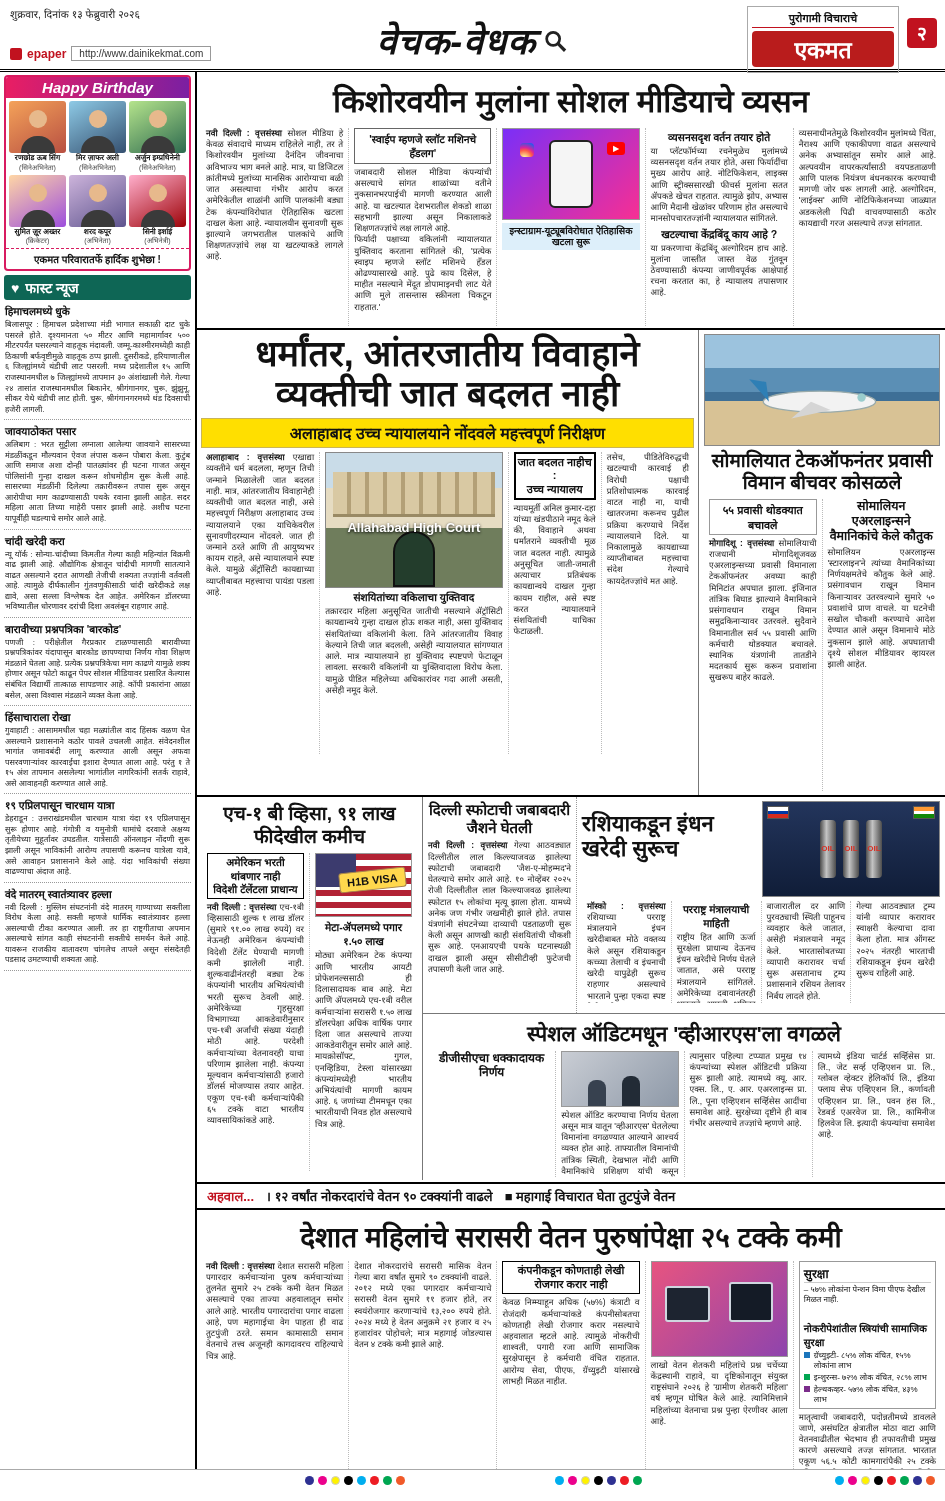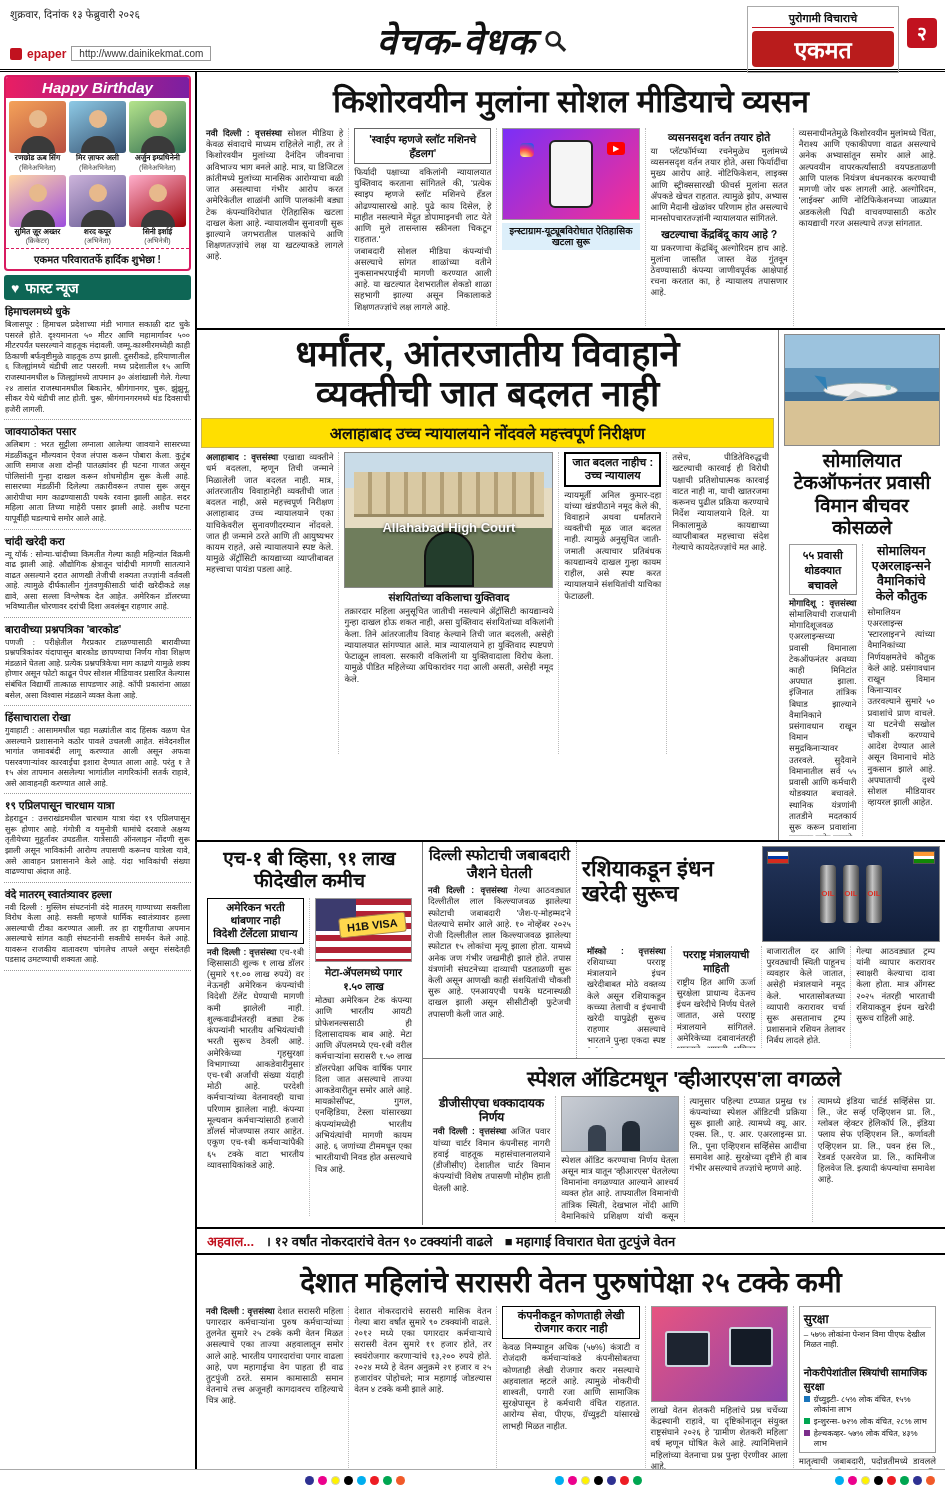--- a/index.html
+++ b/index.html
@@ -78,21 +78,21 @@
   .phone-body { position:absolute; left:34%; top:12%; width:32%; height:76%; background:#f5f5f5;
                 border-radius:6px; border:2px solid #222; }
   .ig-dot { position:absolute; left:12%; top:16%; width:14px; height:14px; border-radius:4px;
             background:radial-gradient(circle at 30% 110%,#fdf497 0 8%,#fd5949 45%,#d6249f 60%,#285aeb 90%); }
   .yt-dot { position:absolute; right:10%; top:14%; width:18px; height:13px; border-radius:3px; background:#f00;
             color:#fff; font-size:8px; text-align:center; line-height:13px; }
   .s1-cap { background:#ddeffa; font-weight:bold; font-size:9.5px; text-align:center; padding:2px; margin:3px 0; line-height:1.2; }
 
   
   .row2 { display:flex; border-top:2px solid #000; }
-  .caste { width:582px; border-right:1px solid #777; padding:4px 4px; }
+  .caste { width:502px; border-right:1px solid #777; padding:4px 4px; }
   .caste-h { font-size:36px; font-weight:bold; text-align:center; line-height:1.1; }
   .yellowbar { background:#ffdf00; font-weight:bold; font-size:16px; text-align:center;
                padding:3px 0; margin:5px 0 4px; border:1px solid #c9b458; }
   .caste-cols { display:flex; height:302px; }
   .caste-c1 { flex:1.25; } .caste-c2 { flex:2.05; } .caste-c3 { flex:0.95; } .caste-c4 { flex:0.95; }
   .court-photo { height:136px; border:1px solid #888; position:relative; overflow:hidden;
                  background:linear-gradient(180deg,#c9dce8 0 26%,#e6dcc2 26% 56%,#6f7d5c 56% 100%); }
   .court-bldg { position:absolute; left:4%; right:4%; top:14%; height:34%; background:#d9c9a3;
                 border-bottom:3px solid #9a8a64;
                 background-image:repeating-linear-gradient(90deg,transparent 0 14px,#b3a077 14px 18px); }
@@ -291,22 +291,22 @@
 
       <section class="s1">
         <h1 class="s1-head">किशोरवयीन मुलांना सोशल मीडियाचे व्यसन</h1>
         <div class="s1-cols">
           <div class="col">
             <p class="bt"><b class="dl">नवी दिल्ली : वृत्तसंस्था</b>
               <span>सोशल मीडिया हे केवळ संवादाचे माध्यम राहिलेले नाही, तर ते किशोरवयीन मुलांच्या दैनंदिन जीवनाचा अविभाज्य भाग बनले आहे. मात्र, या डिजिटल क्रांतीमध्ये मुलांच्या मानसिक आरोग्याचा बळी जात असल्याचा गंभीर आरोप करत अमेरिकेतील शाळांनी आणि पालकांनी बड्या टेक कंपन्यांविरोधात ऐतिहासिक खटला दाखल केला आहे. न्यायालयीन सुनावणी सुरू झाल्याने जगभरातील पालकांचे आणि शिक्षणतज्ज्ञांचे लक्ष या खटल्याकडे लागले आहे.</span></p>
           </div>
           <div class="col">
             <div class="s1-box">'स्वाईप म्हणजे स्लॉट मशिनचे हॅंडलग'</div>
+            <p class="bt">जबाबदारी सोशल मीडिया कंपन्यांची असल्याचे सांगत शाळांच्या वतीने नुकसानभरपाईची मागणी करण्यात आली आहे. या खटल्यात देशभरातील शेकडो शाळा सहभागी झाल्या असून निकालाकडे शिक्षणतज्ज्ञांचे लक्ष लागले आहे.</p>
             <p class="bt">फिर्यादी पक्षाच्या वकिलांनी न्यायालयात युक्तिवाद करताना सांगितले की, 'प्रत्येक स्वाइप म्हणजे स्लॉट मशिनचे हॅंडल ओढण्यासारखे आहे. पुढे काय दिसेल, हे माहीत नसल्याने मेंदूत डोपामाइनची लाट येते आणि मुले तासन्तास स्क्रीनला चिकटून राहतात.'</p>
-            <p class="bt">जबाबदारी सोशल मीडिया कंपन्यांची असल्याचे सांगत शाळांच्या वतीने नुकसानभरपाईची मागणी करण्यात आली आहे. या खटल्यात देशभरातील शेकडो शाळा सहभागी झाल्या असून निकालाकडे शिक्षणतज्ज्ञांचे लक्ष लागले आहे.</p>
           </div>
           <div class="col">
             <div class="phone-photo">
               <span class="ig-dot"></span>
               <span class="yt-dot">▶</span>
               <div class="phone-body"></div>
             </div>
             <div class="s1-cap">इन्स्टाग्राम-यूट्यूबविरोधात ऐतिहासिक खटला सुरू</div>
           </div>
           <div class="col">
@@ -435,22 +435,20 @@
                 </div>
               </div>
             </section>
           </div>
 
           <section class="auditsec">
             <h2 class="audit-h">स्पेशल ऑडिटमधून 'व्हीआरएस'ला वगळले</h2>
             <div class="audit-cols">
               <div class="col">
                 <div class="audit-sub">डीजीसीएचा धक्कादायक निर्णय</div>
-                <p class="bt"><b class="dl">नवी दिल्ली : वृत्तसंस्था</b>
-                  <span>अजित पवार यांच्या चार्टर विमान कंपनीसह नागरी हवाई वाहतूक महासंचालनालयाने (डीजीसीए) देशातील चार्टर विमान कंपन्यांची विशेष तपासणी मोहीम हाती घेतली आहे.</span></p>
               </div>
               <div class="col">
                 <div class="audit-photo"></div>
                 <p class="bt">स्पेशल ऑडिट करण्याचा निर्णय घेतला असून मात्र यातून 'व्हीआरएस' घेतलेल्या विमानांना वगळण्यात आल्याने आश्चर्य व्यक्त होत आहे. ताफ्यातील विमानांची तांत्रिक स्थिती, देखभाल नोंदी आणि वैमानिकांचे प्रशिक्षण यांची कसून तपासणी केली जाणार आहे.</p>
               </div>
               <div class="col">
                 <p class="bt">त्यानुसार पहिल्या टप्प्यात प्रमुख १४ कंपन्यांच्या स्पेशल ऑडिटची प्रक्रिया सुरू झाली आहे. त्यामध्ये क्यू. आर. एक्स. लि., ए. आर. एअरलाइन्स प्रा. लि., पूना एव्हिएशन सर्व्हिसेस आदींचा समावेश आहे. सुरक्षेच्या दृष्टीने ही बाब गंभीर असल्याचे तज्ज्ञांचे म्हणणे आहे.</p>
               </div>
               <div class="col">
                 <p class="bt">त्यामध्ये इंडिया चार्टर्ड सर्व्हिसेस प्रा. लि., जेट सर्व्ह एव्हिएशन प्रा. लि., ग्लोबल व्हेक्टर हेलिकॉर्प लि., इंडिया फ्लाय सेफ एव्हिएशन लि., कर्णावती एव्हिएशन प्रा. लि., पवन हंस लि., रेडबर्ड एअरवेज प्रा. लि., कामिनीज हिलवेज लि. इत्यादी कंपन्यांचा समावेश आहे.</p>

